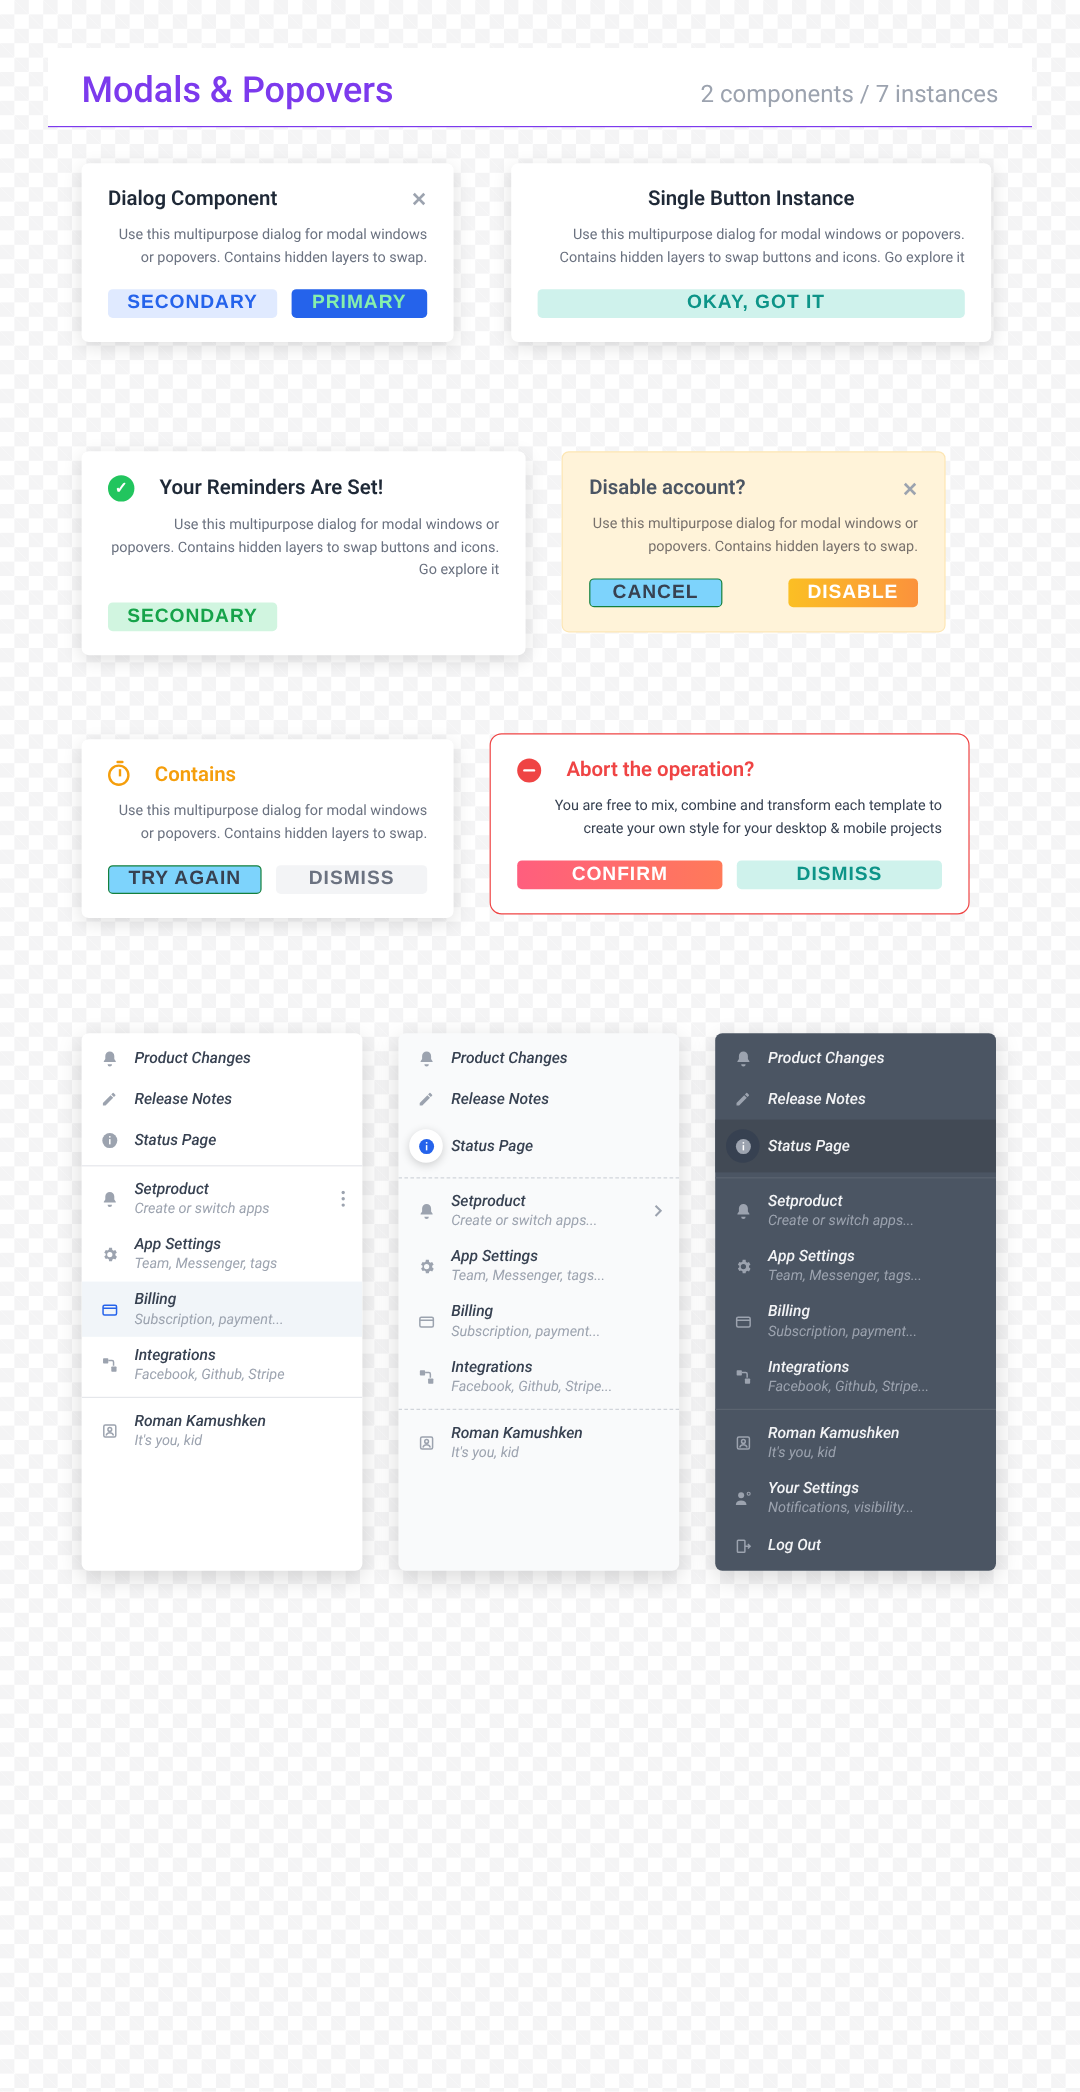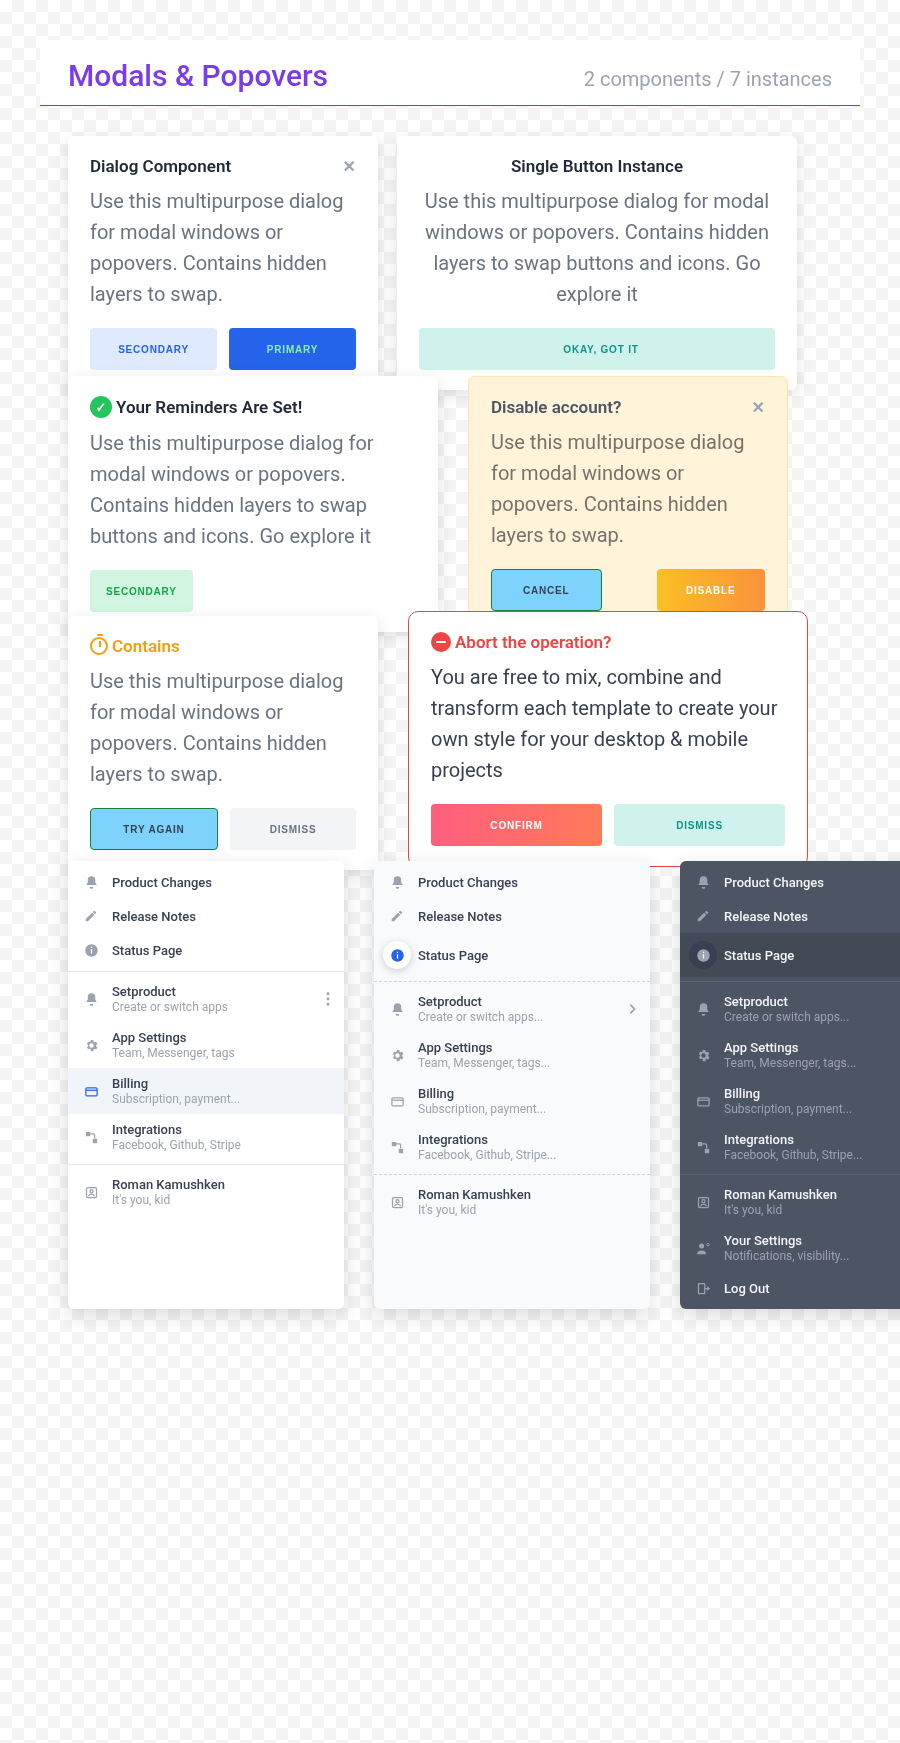--- a/index.html
+++ b/index.html
@@ -69,41 +69,42 @@
     box-shadow:0 4px 16px rgba(0,0,0,.12);
     padding:20px 22px;
   }
   .card-title{
     font-size:17px;
     font-weight:600;
     color:#1f2937;
     margin:0 0 10px 0;
     display:flex;
     align-items:center;
-    gap:4px;
+    gap:21px;
   }
   .card-desc{
-    font-size:20px;
+    font-size:12px;
     line-height:1.55;
     color:#6b7280;
     margin:0 0 18px 0;
+    text-align:right;
   }
   .close-x{
     color:#9ca3af;
     font-size:16px;
     cursor:pointer;
     user-select:none;
   }
   .btn{
     display:inline-flex;
     align-items:center;
     justify-content:center;
-    height:42px;
+    height:24px;
     border-radius:4px;
-    font-size:10px;
+    font-size:16px;
     font-weight:700;
     letter-spacing:.8px;
     text-transform:uppercase;
     padding:0 16px;
     cursor:pointer;
     border:none;
   }
   .btn-row{display:flex;gap:12px;}
   .btn-row.full .btn{flex:1;}
   .btn-blue{background:var(--blue-600);color:#86efac;}
@@ -111,21 +112,21 @@
   .btn-teal-light{background:var(--teal-100);color:var(--teal-700);}
   .btn-green-light{background:var(--green-100);color:var(--green-700);}
   .btn-white{background:#7dd3fc;color:#374151;border:1px solid #15803d;}
   .btn-grad-orange{background:linear-gradient(90deg,#fbbf24,#fb923c);color:#fff;margin-left:43px;}
   .btn-grad-red{background:linear-gradient(90deg,#ff5e7e,#ff7a59);color:#fff;}
   .btn-gray{background:#f3f4f6;color:#6b7280;}
 
   
   #c1{left:28px;top:0;width:310px;}
   #c1 .card-title{justify-content:space-between;}
-  #c2{left:357px;top:0;width:400px;text-align:center;}
+  #c2{left:386px;top:0;width:400px;text-align:center;}
   #c2 .card-title{justify-content:center;}
   #c2 .btn{width:100%;padding-left:24px;}
   #c3{left:28px;top:240px;width:370px;}
   #c4{left:428px;top:240px;width:320px;background:var(--amber-50);border:1px solid var(--amber-200);box-shadow:none;}
   #c4 .card-title{color:#4b5563;justify-content:space-between;}
   #c4 .card-desc{color:#78716c;}
   #c4 .btn-row .btn{flex:1;}
   #c5{left:28px;top:480px;width:310px;}
   #c5 .card-title{color:#f59e0b;}
   #c5 .btn-row .btn{flex:1;}
@@ -143,26 +144,27 @@
 
   
   .menus{
     position:absolute;
     top:725px;
     left:28px;
     display:flex;
     gap:30px;
   }
   .menu{
-    width:276px;
+    width:234px;
     background:#fff;
     border-radius:6px;
     box-shadow:0 6px 20px rgba(0,0,0,.15);
     overflow:hidden;
     font-size:13px;
+    font-style:italic;
   }
   .menu.alt{background:#f9fafb;}
   .menu.dark{background:var(--dark-bg);color:#e5e7eb;}
   .menu-section{padding:4px 0;}
   .menu-section + .menu-section{border-top:1px solid #e5e7eb;}
   .menu.alt .menu-section + .menu-section{border-top:1px dashed #d1d5db;}
   .menu.dark .menu-section + .menu-section{border-top:1px solid #5b6470;}
   .menu-item{
     display:flex;
     align-items:center;

